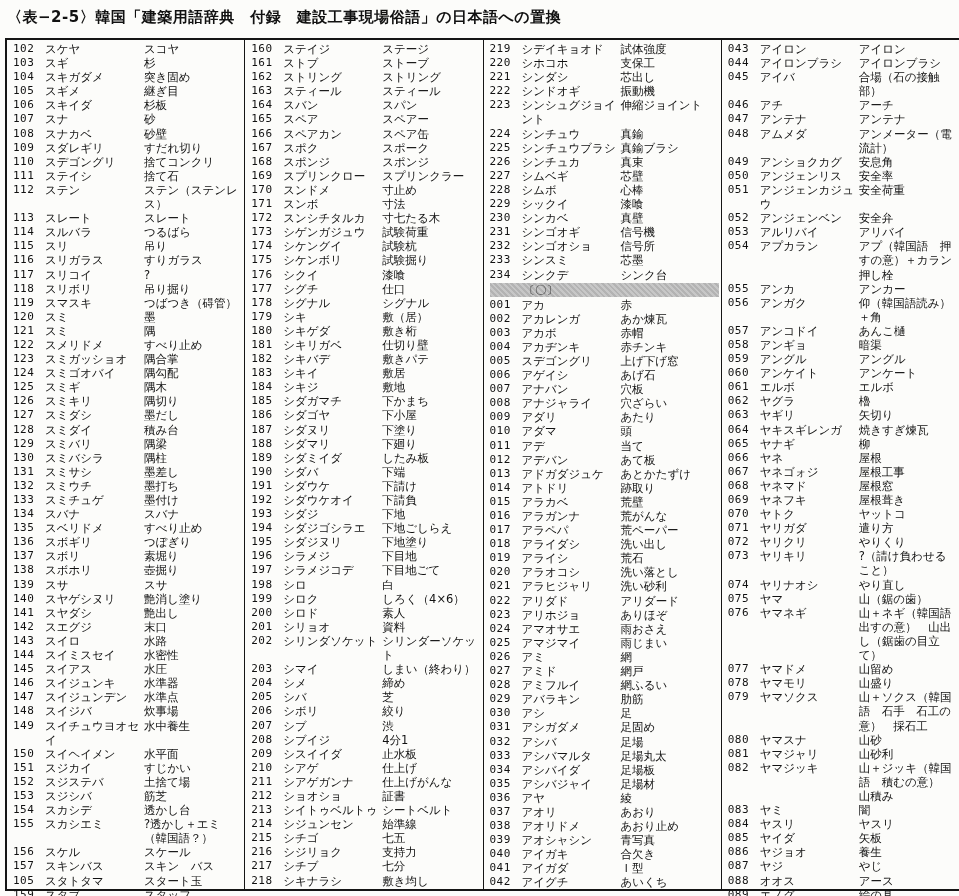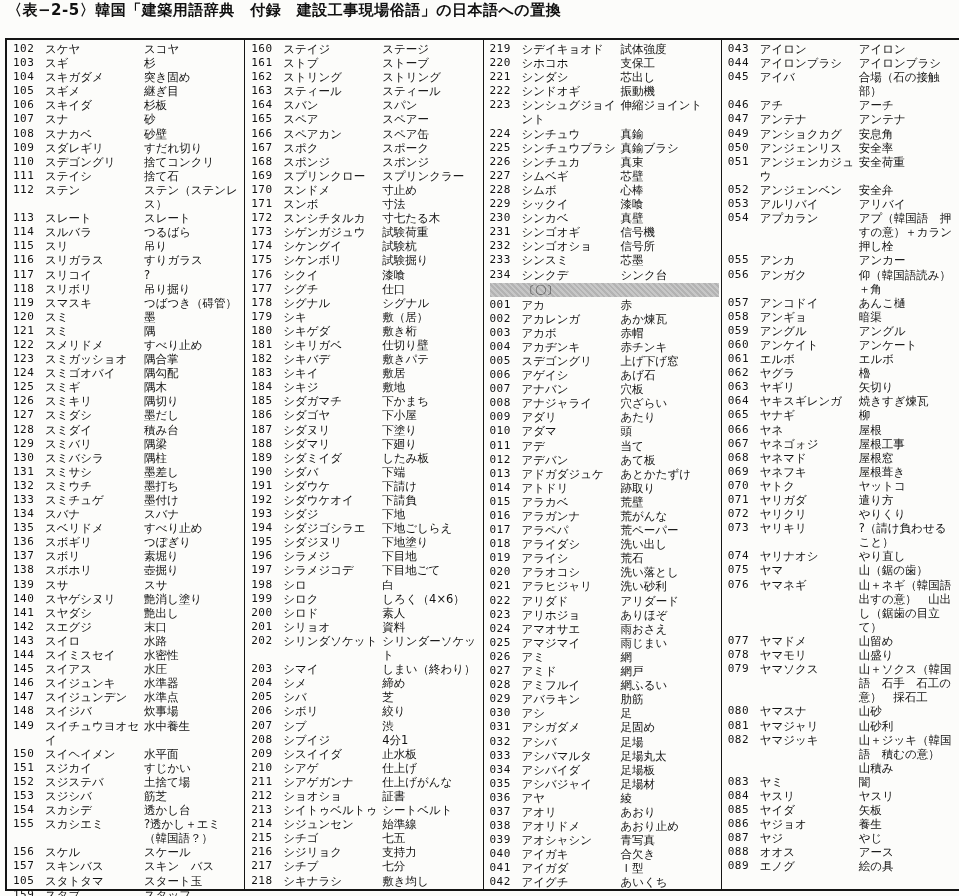--- a/index.html
+++ b/index.html
@@ -1,19 +1,19 @@
 <!DOCTYPE html>
 <html><head>
 <meta charset="utf-8">
 <style>
   html,body{margin:0;padding:0;background:#f4f3f0;}
   body{width:959px;height:896px;overflow:hidden;
        font-family:"DejaVu Sans","Liberation Sans",sans-serif;color:#111;}
   .page{position:relative;width:959px;height:896px;background:#fcfcfa;}
-  .title{position:absolute;left:7px;top:1px;font-size:15px;font-weight:bold;
+  .title{position:absolute;left:7px;top:8px;font-size:15px;font-weight:bold;
          letter-spacing:.5px;white-space:nowrap;text-align:center;}
   .table{position:absolute;left:5px;top:38px;width:956px;height:853px;
          border:2.5px solid #151515;display:flex;background:#fcfcfa;box-sizing:border-box;}
   .col{flex:1 1 0;min-width:0;padding:2px 2px 0 6px;box-sizing:border-box;}
   .col + .col{border-left:1.5px solid #151515;}
   .row{display:flex;align-items:flex-start;font-size:11.5px;line-height:14.1px;}
   .no{flex:0 0 32px;letter-spacing:.5px;font-family:"DejaVu Sans Mono","Liberation Mono",monospace;font-size:11px;}
   .term{flex:0 0 97px;word-break:break-all;padding-right:2px;}
   .ja{flex:1 1 auto;min-width:0;word-break:break-all;}
   .row.divider{margin:1px 0;background:#bdbdbd;
@@ -931,20 +931,25 @@
           <span class="no">046</span>
           <span class="term">アチ</span>
           <span class="ja">アーチ</span>
         </div>
         <div class="row">
           <span class="no">047</span>
           <span class="term">アンテナ</span>
           <span class="ja">アンテナ</span>
         </div>
         <div class="row">
+          <span class="no">048</span>
+          <span class="term">アムメダ</span>
+          <span class="ja">アンメーター（電流計）</span>
+        </div>
+        <div class="row">
           <span class="no">049</span>
           <span class="term">アンショクカグ</span>
           <span class="ja">安息角</span>
         </div>
         <div class="row">
           <span class="no">050</span>
           <span class="term">アンジェンリス</span>
           <span class="ja">安全率</span>
         </div>
         <div class="row">

